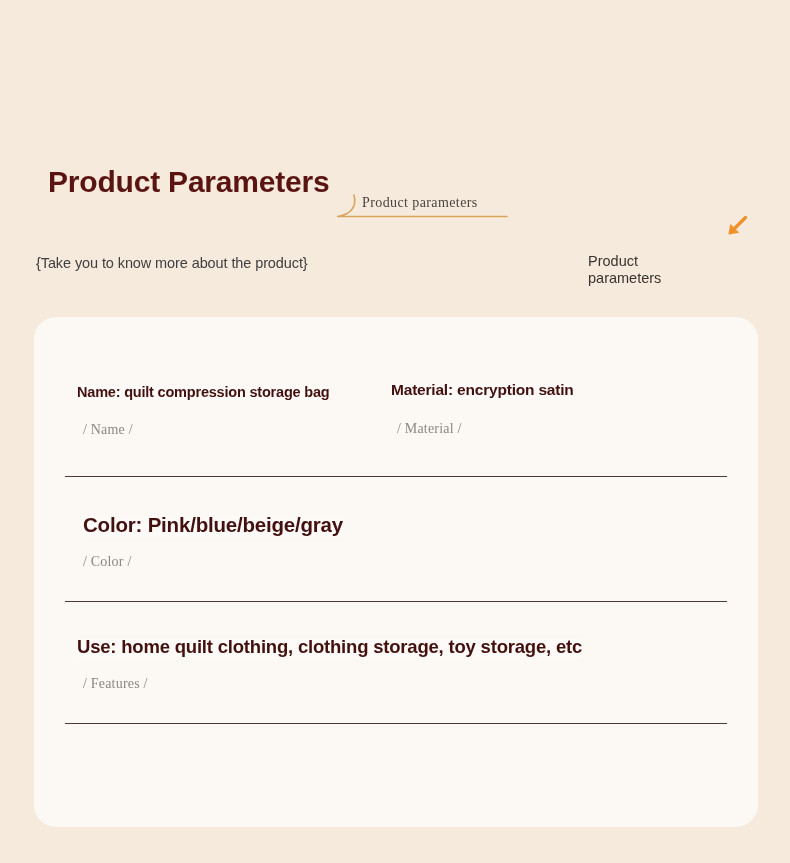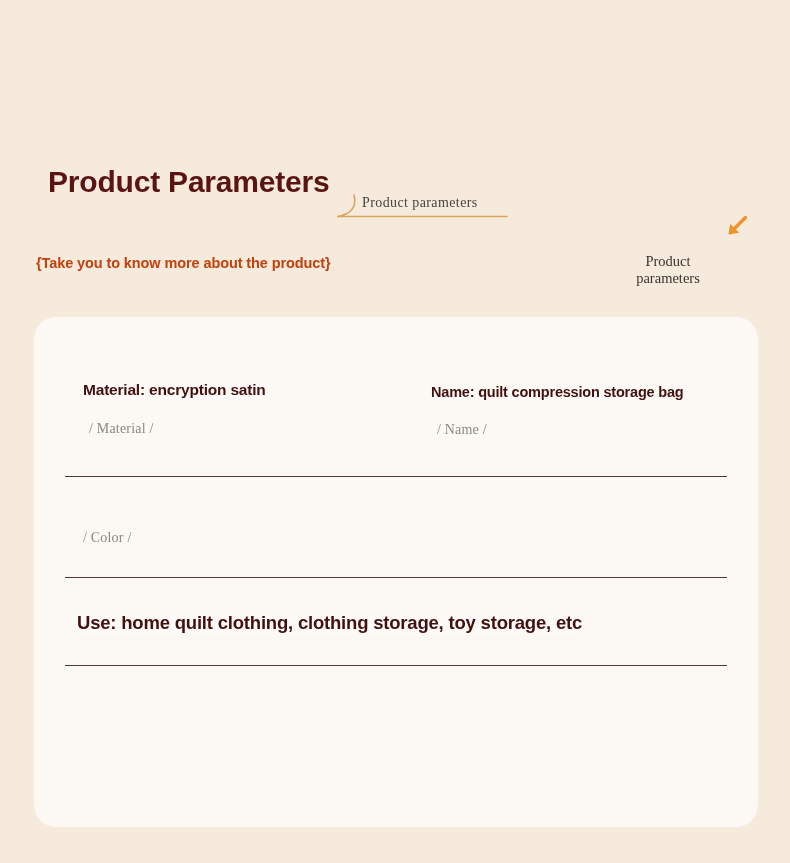--- a/index.html
+++ b/index.html
@@ -57,41 +57,41 @@
     color: #4a4440;
     letter-spacing: 0.4px;
     white-space: nowrap;
   }
 
   .subtitle {
     position: absolute;
     left: 36px;
     top: 241px;
     font-size: 14.5px;
-    font-weight: bold;
-    color: #c2410c;
+    font-weight: normal;
+    color: #404040;
     letter-spacing: -0.1px;
     white-space: nowrap;
   }
 
   
   .arrow-icon {
     position: absolute;
     left: 724px;
     top: 199px;
     width: 26px;
     height: 26px;
   }
   .side-caption {
     position: absolute;
     right: 42px;
     top: 239px;
     width: 160px;
-    text-align: center;
-    font-family: Liberation Serif, serif;
+    text-align: left;
+    font-family: Liberation Sans, sans-serif;
     font-size: 14.5px;
     line-height: 17px;
     color: #3a3430;
   }
 
   
   .card {
     position: absolute;
     left: 34px;
     top: 317px;
@@ -199,42 +199,44 @@
   <div class="side-caption">
     <div>Product</div>
     <div>parameters</div>
   </div>
 </div>
 
 <div class="card">
   <div class="rows">
 
     <div class="row r1">
+      <div class="cell cell-left pad-left">
+        <div class="param-value">Name: quilt compression storage bag</div>
+        <div class="param-sub">/ Name /</div>
+      </div>
       <div class="cell cell-right pad-left-2">
         <div class="param-value">Material: encryption satin</div>
         <div class="param-sub">/ Material /</div>
       </div>
-      <div class="cell cell-left pad-left">
-        <div class="param-value">Name: quilt compression storage bag</div>
-        <div class="param-sub">/ Name /</div>
-      </div>
     </div>
 
     <div class="divider sep1"></div>
 
     <div class="row r2">
       <div class="cell cell-right pad-left-2">
+        <div class="param-value">Color: Pink/blue/beige/gray</div>
         <div class="param-sub">/ Color /</div>
       </div>
     </div>
 
     <div class="divider sep2"></div>
 
     <div class="row r3">
       <div class="cell cell-full pad-left">
         <div class="param-value">Use: home quilt clothing, clothing storage, toy storage, etc</div>
+        <div class="param-sub">/ Features /</div>
       </div>
     </div>
 
     <div class="divider sep3"></div>
 
   </div>
 </div>
 
 </body></html>

